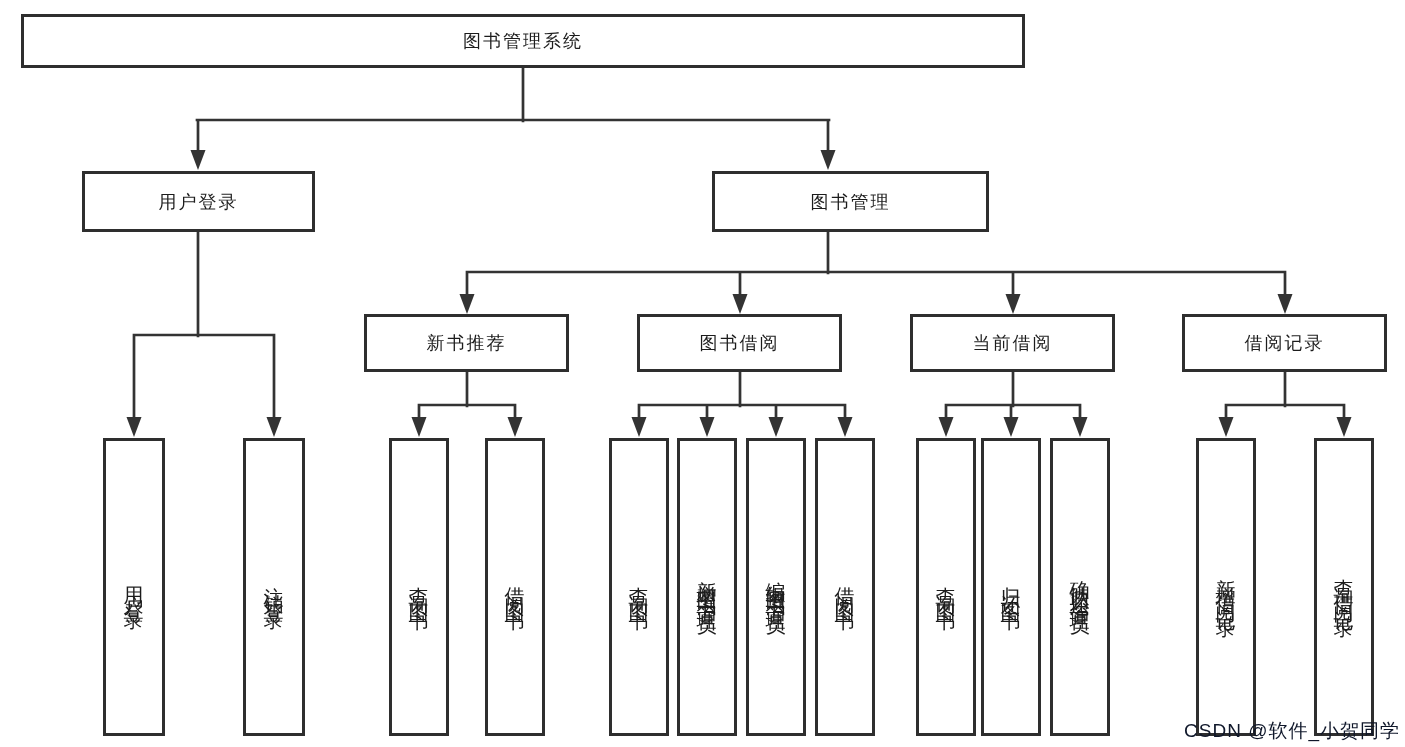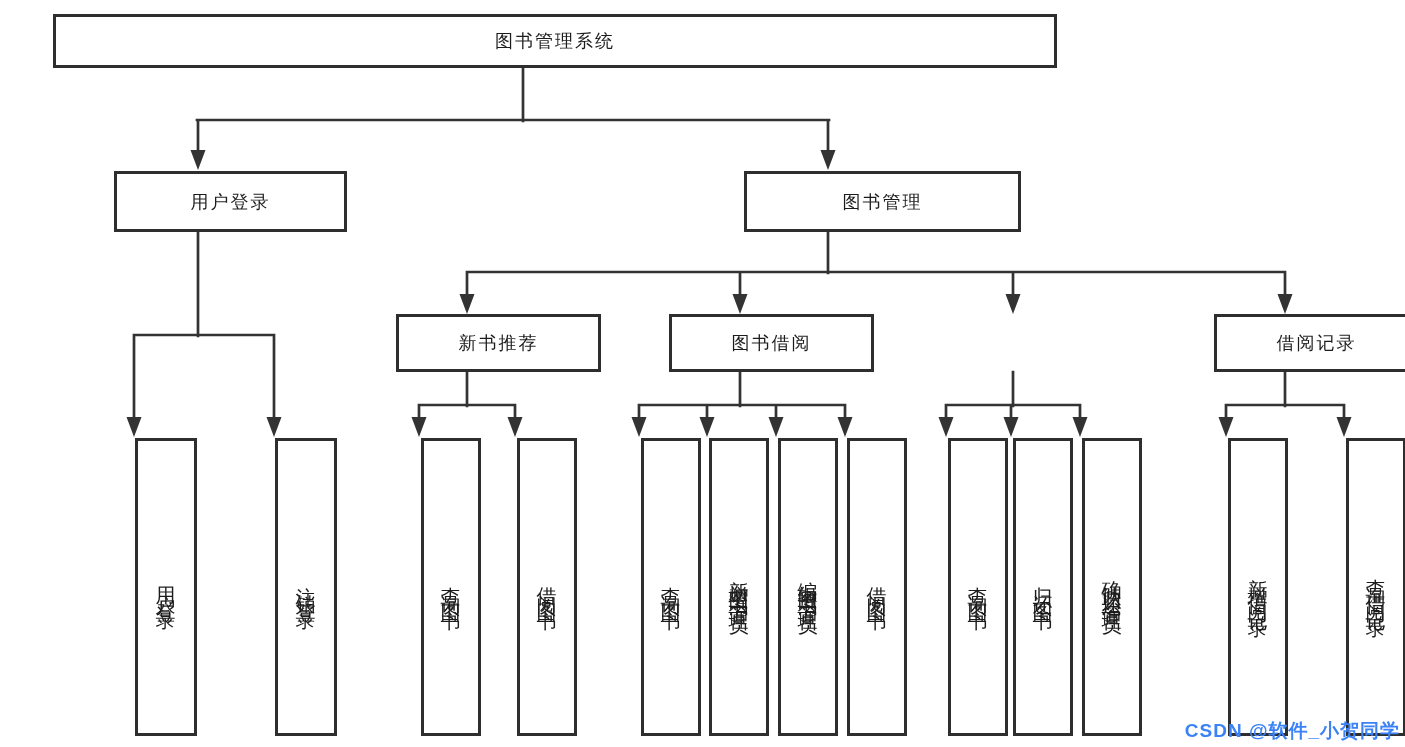--- a/index.html
+++ b/index.html
@@ -11,38 +11,36 @@
     overflow:hidden;
   }
   .wires{position:absolute;left:0;top:0;width:1405px;height:747px;}
   .node{
     position:absolute;
     background:#ffffff;
     border:3px solid #2e2e2e;
     box-sizing:border-box;
     display:flex;align-items:center;justify-content:center;
     color:#1c1c1c;
-    margin-left:32px;
   }
   .h-label{font-size:18px;letter-spacing:2px;white-space:nowrap;}
   .v-label{
     writing-mode:vertical-rl;
     font-size:20px;
     letter-spacing:8px;
     line-height:1;
     white-space:nowrap;
   }
   .watermark{
     position:absolute;
     right:5px;bottom:3px;
     font-size:19px;
-    color:#3b82f6;
+    color:#0f172a;
     letter-spacing:1px;
     white-space:nowrap;
-    font-weight:bold;
   }
 </style>
 </head>
 <body>
 
 <div class="stage">
 
   <svg class="wires" viewBox="0 0 1405 747" xmlns="http://www.w3.org/2000/svg">
     <path fill="none" stroke="#333333" stroke-width="2.7" stroke-linecap="square" d="M523 68 V121
              M197 120 H829
@@ -93,20 +91,23 @@
   <div class="node" style="left:712px;top:171px;width:277px;height:61px;">
     <span class="h-label">图书管理</span>
   </div>
 
   <div class="node" style="left:637px;top:314px;width:205px;height:58px;">
     <span class="h-label">图书借阅</span>
   </div>
   <div class="node" style="left:364px;top:314px;width:205px;height:58px;">
     <span class="h-label">新书推荐</span>
   </div>
+  <div class="node" style="left:910px;top:314px;width:205px;height:58px;">
+    <span class="h-label">当前借阅</span>
+  </div>
   <div class="node" style="left:1182px;top:314px;width:205px;height:58px;">
     <span class="h-label">借阅记录</span>
   </div>
 
   <div class="node" style="left:103px;top:438px;width:62px;height:298px;">
     <div class="v-label">用户登录</div>
   </div>
   <div class="node" style="left:243px;top:438px;width:62px;height:298px;">
     <div class="v-label">注销登录</div>
   </div>

